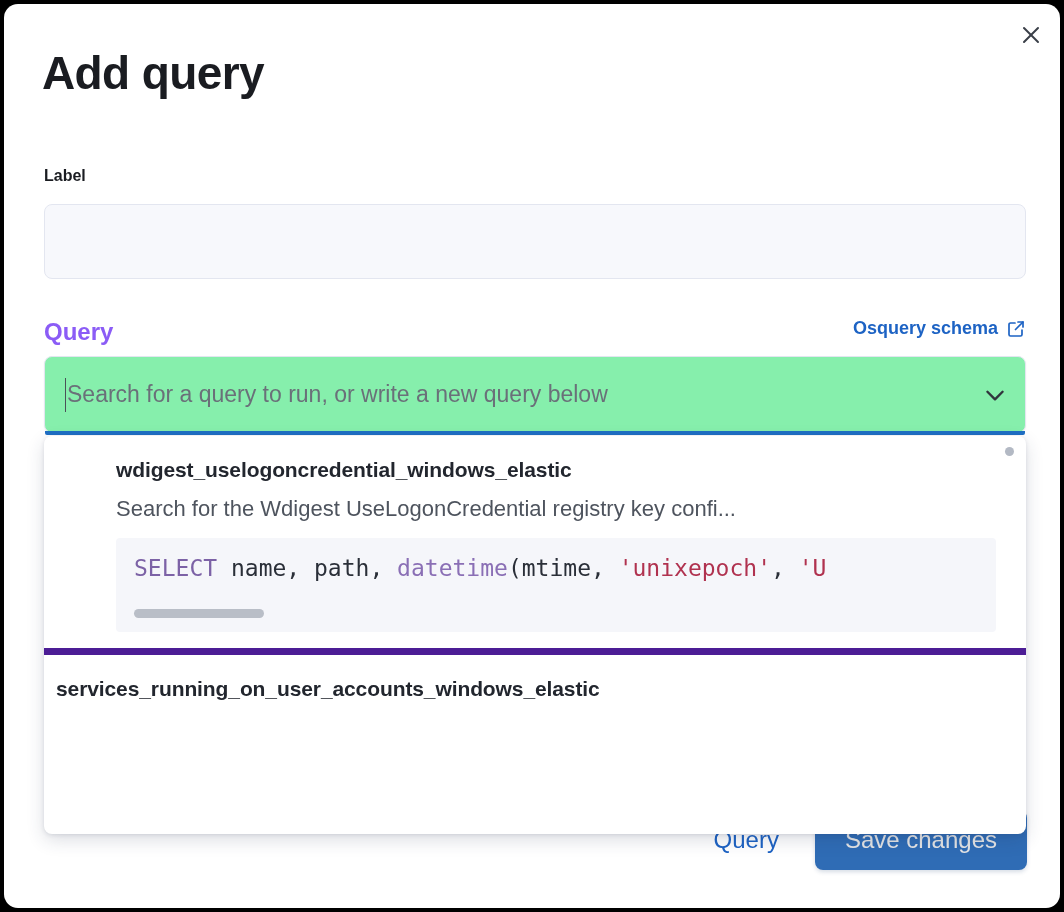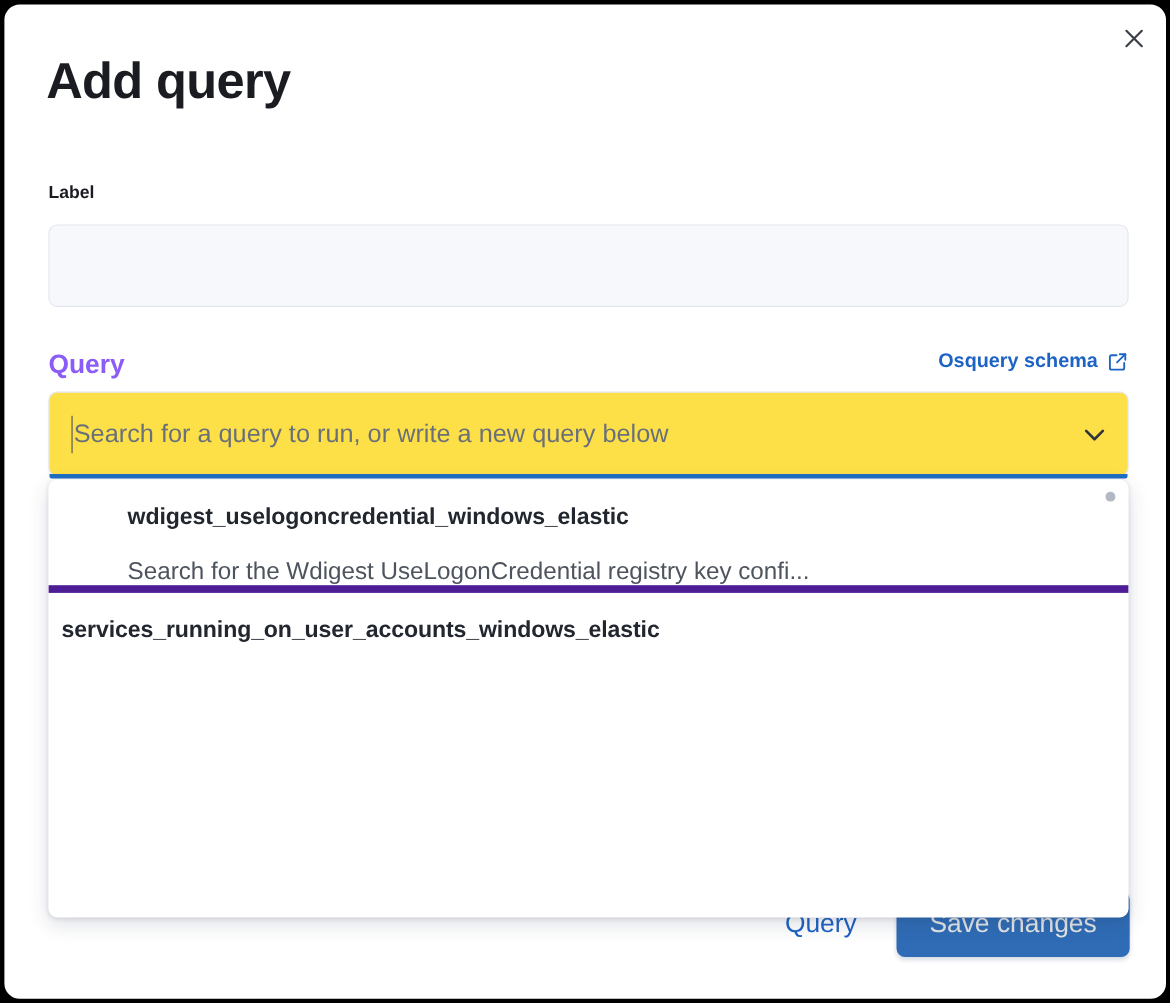--- a/index.html
+++ b/index.html
@@ -107,21 +107,21 @@
   }
   .schema-link svg { display: block; margin-top: 1px; }
 
   
   .combobox {
     position: absolute;
     left: 40px;
     top: 352px;
     width: 982px;
     height: 77px;
-    background: #fde047;
+    background: #86efac;
     border: 1px solid #e3e6f0;
     border-radius: 8px;
     display: flex;
     align-items: center;
     padding: 0 16px 0 18px;
     box-shadow: 0 1px 2px rgba(30,40,70,0.05);
   }
   .combobox .caret {
     position: absolute;
     left: 20px;
@@ -213,21 +213,21 @@
     cursor: pointer;
   }
   .option + .option { border-top: 7px solid #4c1d95; padding-left: 12px; }
   .option-title {
     font-size: 21px;
     font-weight: 700;
     color: #22262e;
     letter-spacing: -0.1px;
   }
   .option-desc {
-    margin-top: 24px;
+    margin-top: 14px;
     font-size: 22px;
     color: #4e545e;
     white-space: nowrap;
     overflow: hidden;
   }
   .code-block {
     position: relative;
     margin-top: 16px;
     margin-bottom: 16px;
     background: #f5f6fa;
@@ -311,20 +311,24 @@
       <button class="btn-cancel">Query</button>
       <button class="btn-save">Save changes</button>
     </div>
 
     <div class="dropdown">
       <div class="dropdown-scroll-dot"></div>
       <div id="options-container">
           <div class="option">
             <div class="option-title">wdigest_uselogoncredential_windows_elastic</div>
             <div class="option-desc">Search for the Wdigest UseLogonCredential registry key confi...</div>
+            <div class="code-block">
+              <div class="code-line"><span class="tok-kw">SELECT</span><span> name, path, </span><span class="tok-fn">datetime</span><span>(mtime, </span><span class="tok-str">'unixepoch'</span><span>, </span><span class="tok-str">'U</span></div>
+              <div class="hscroll"></div>
+            </div>
           </div>
           <div class="option">
             <div class="option-title">services_running_on_user_accounts_windows_elastic</div>
           </div>
         </div>
     </div>
 
   </div>
 </div>
 

